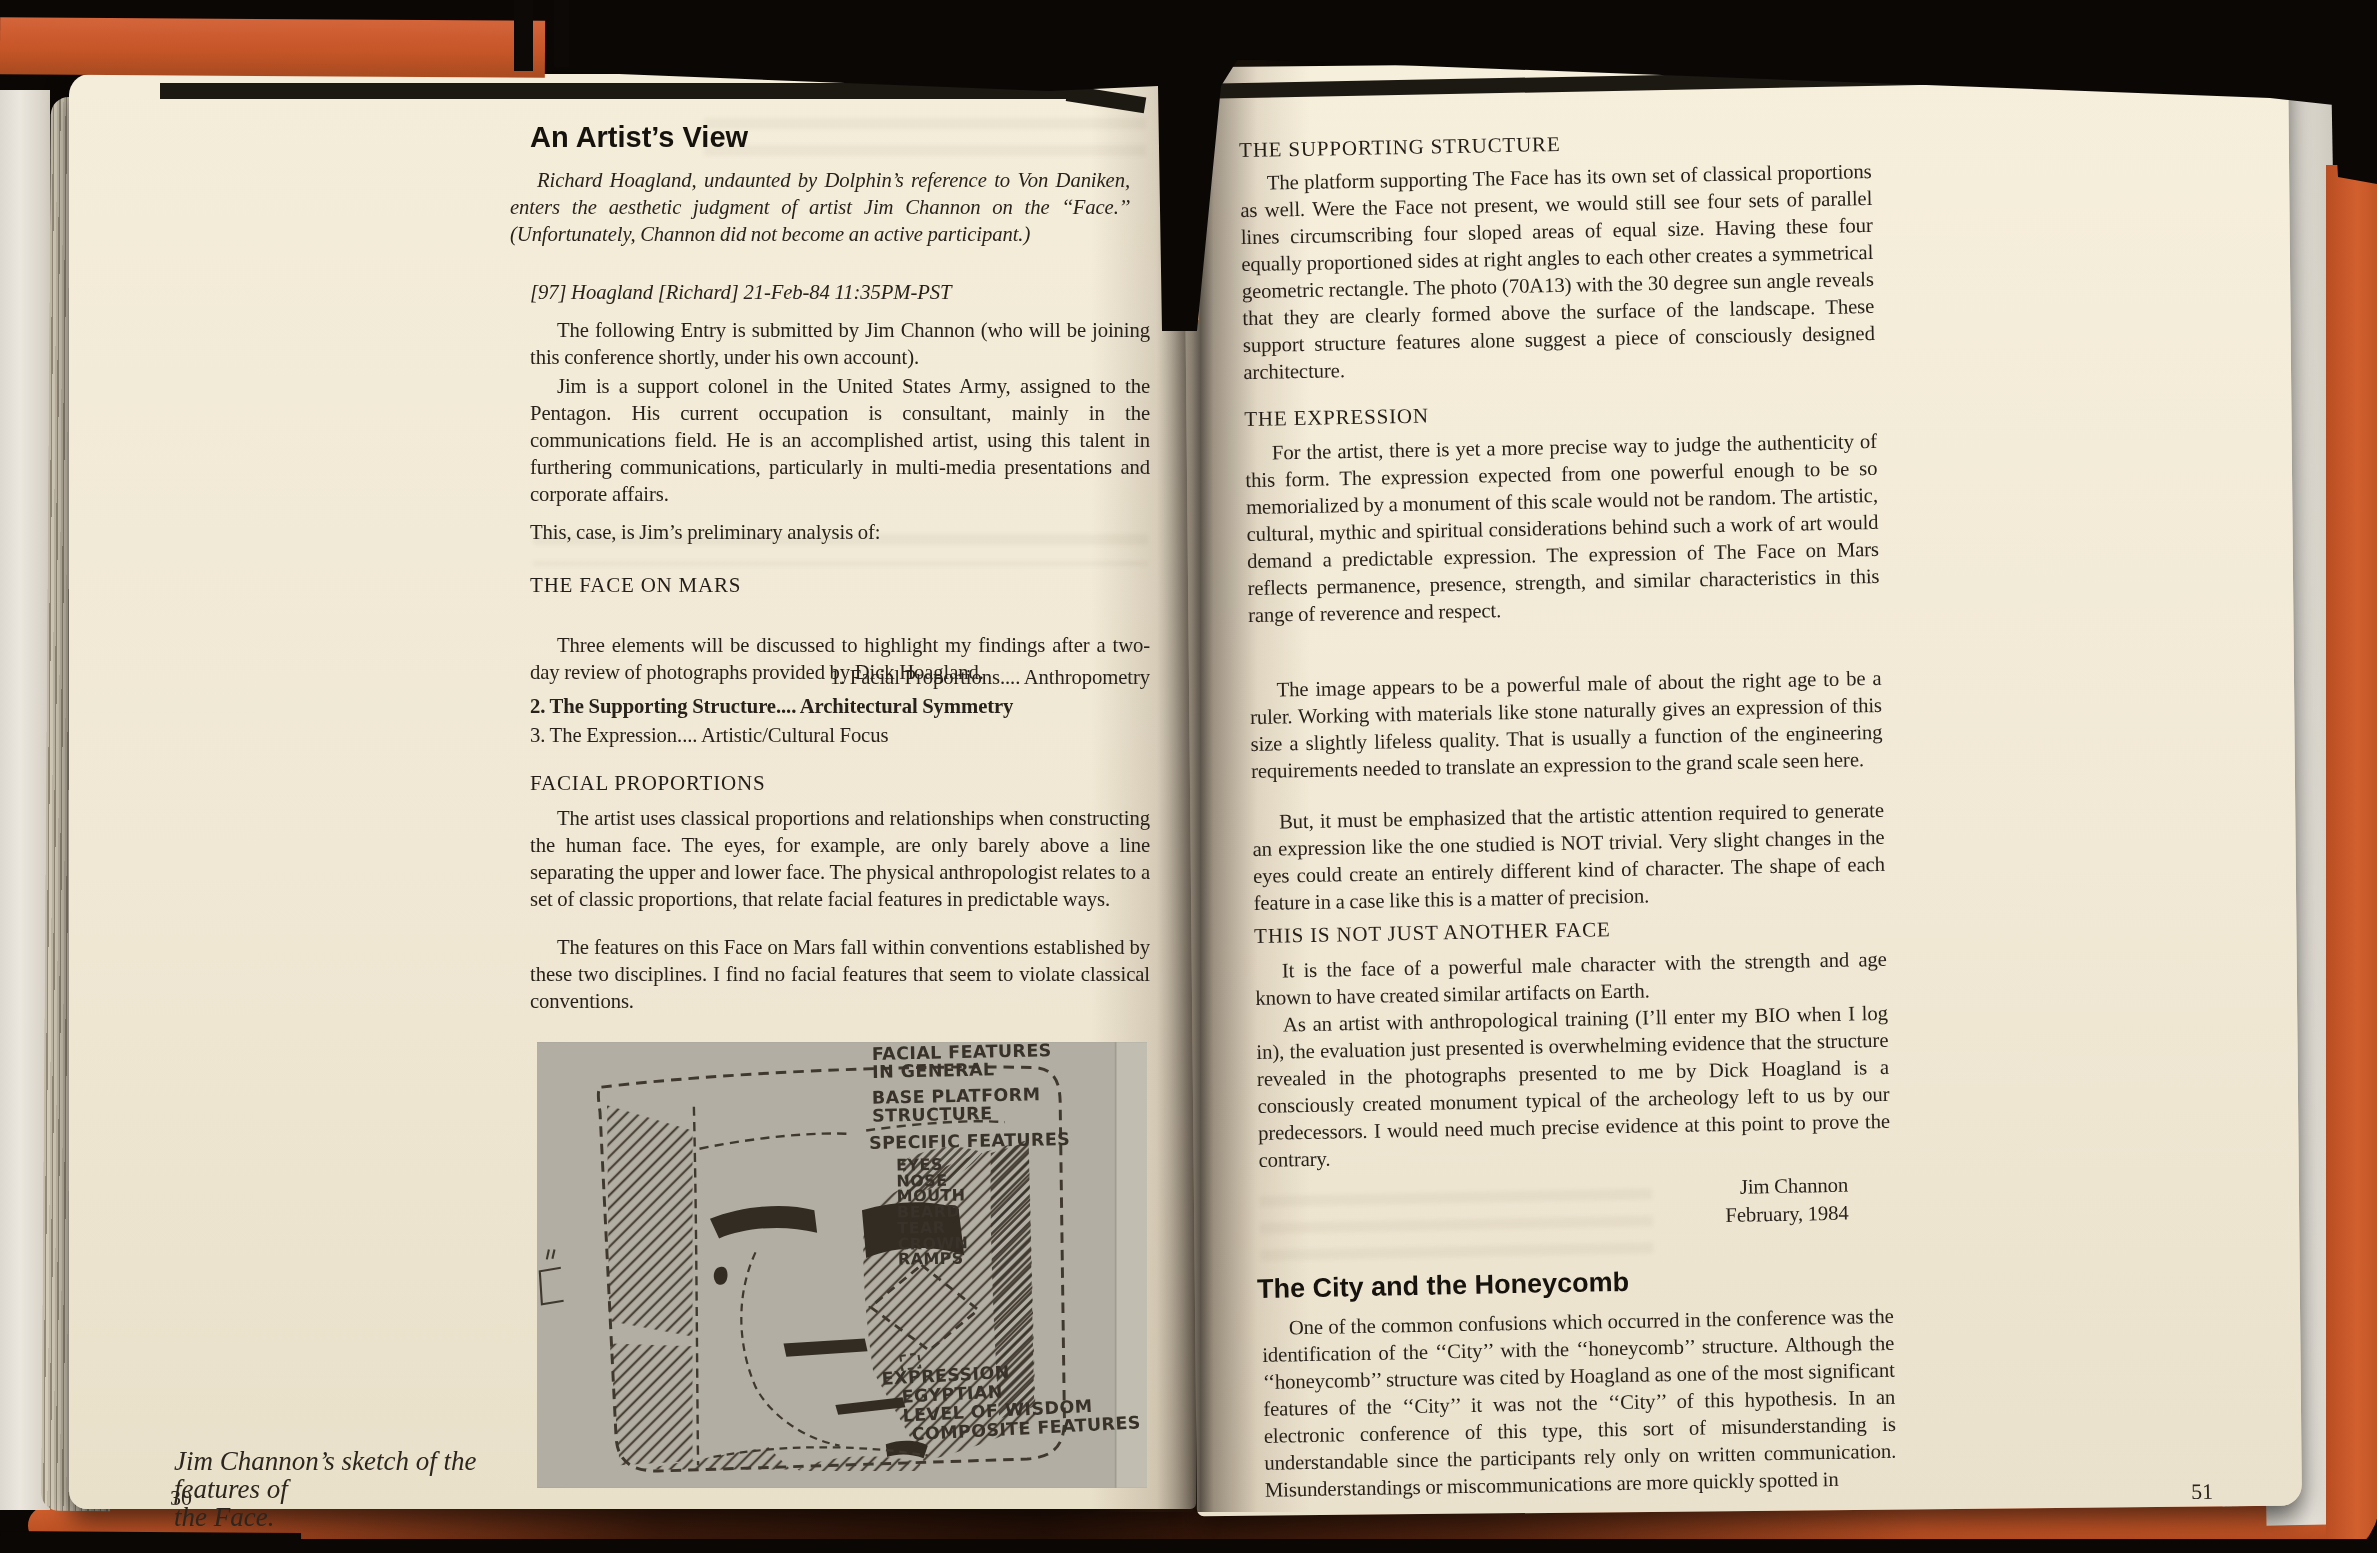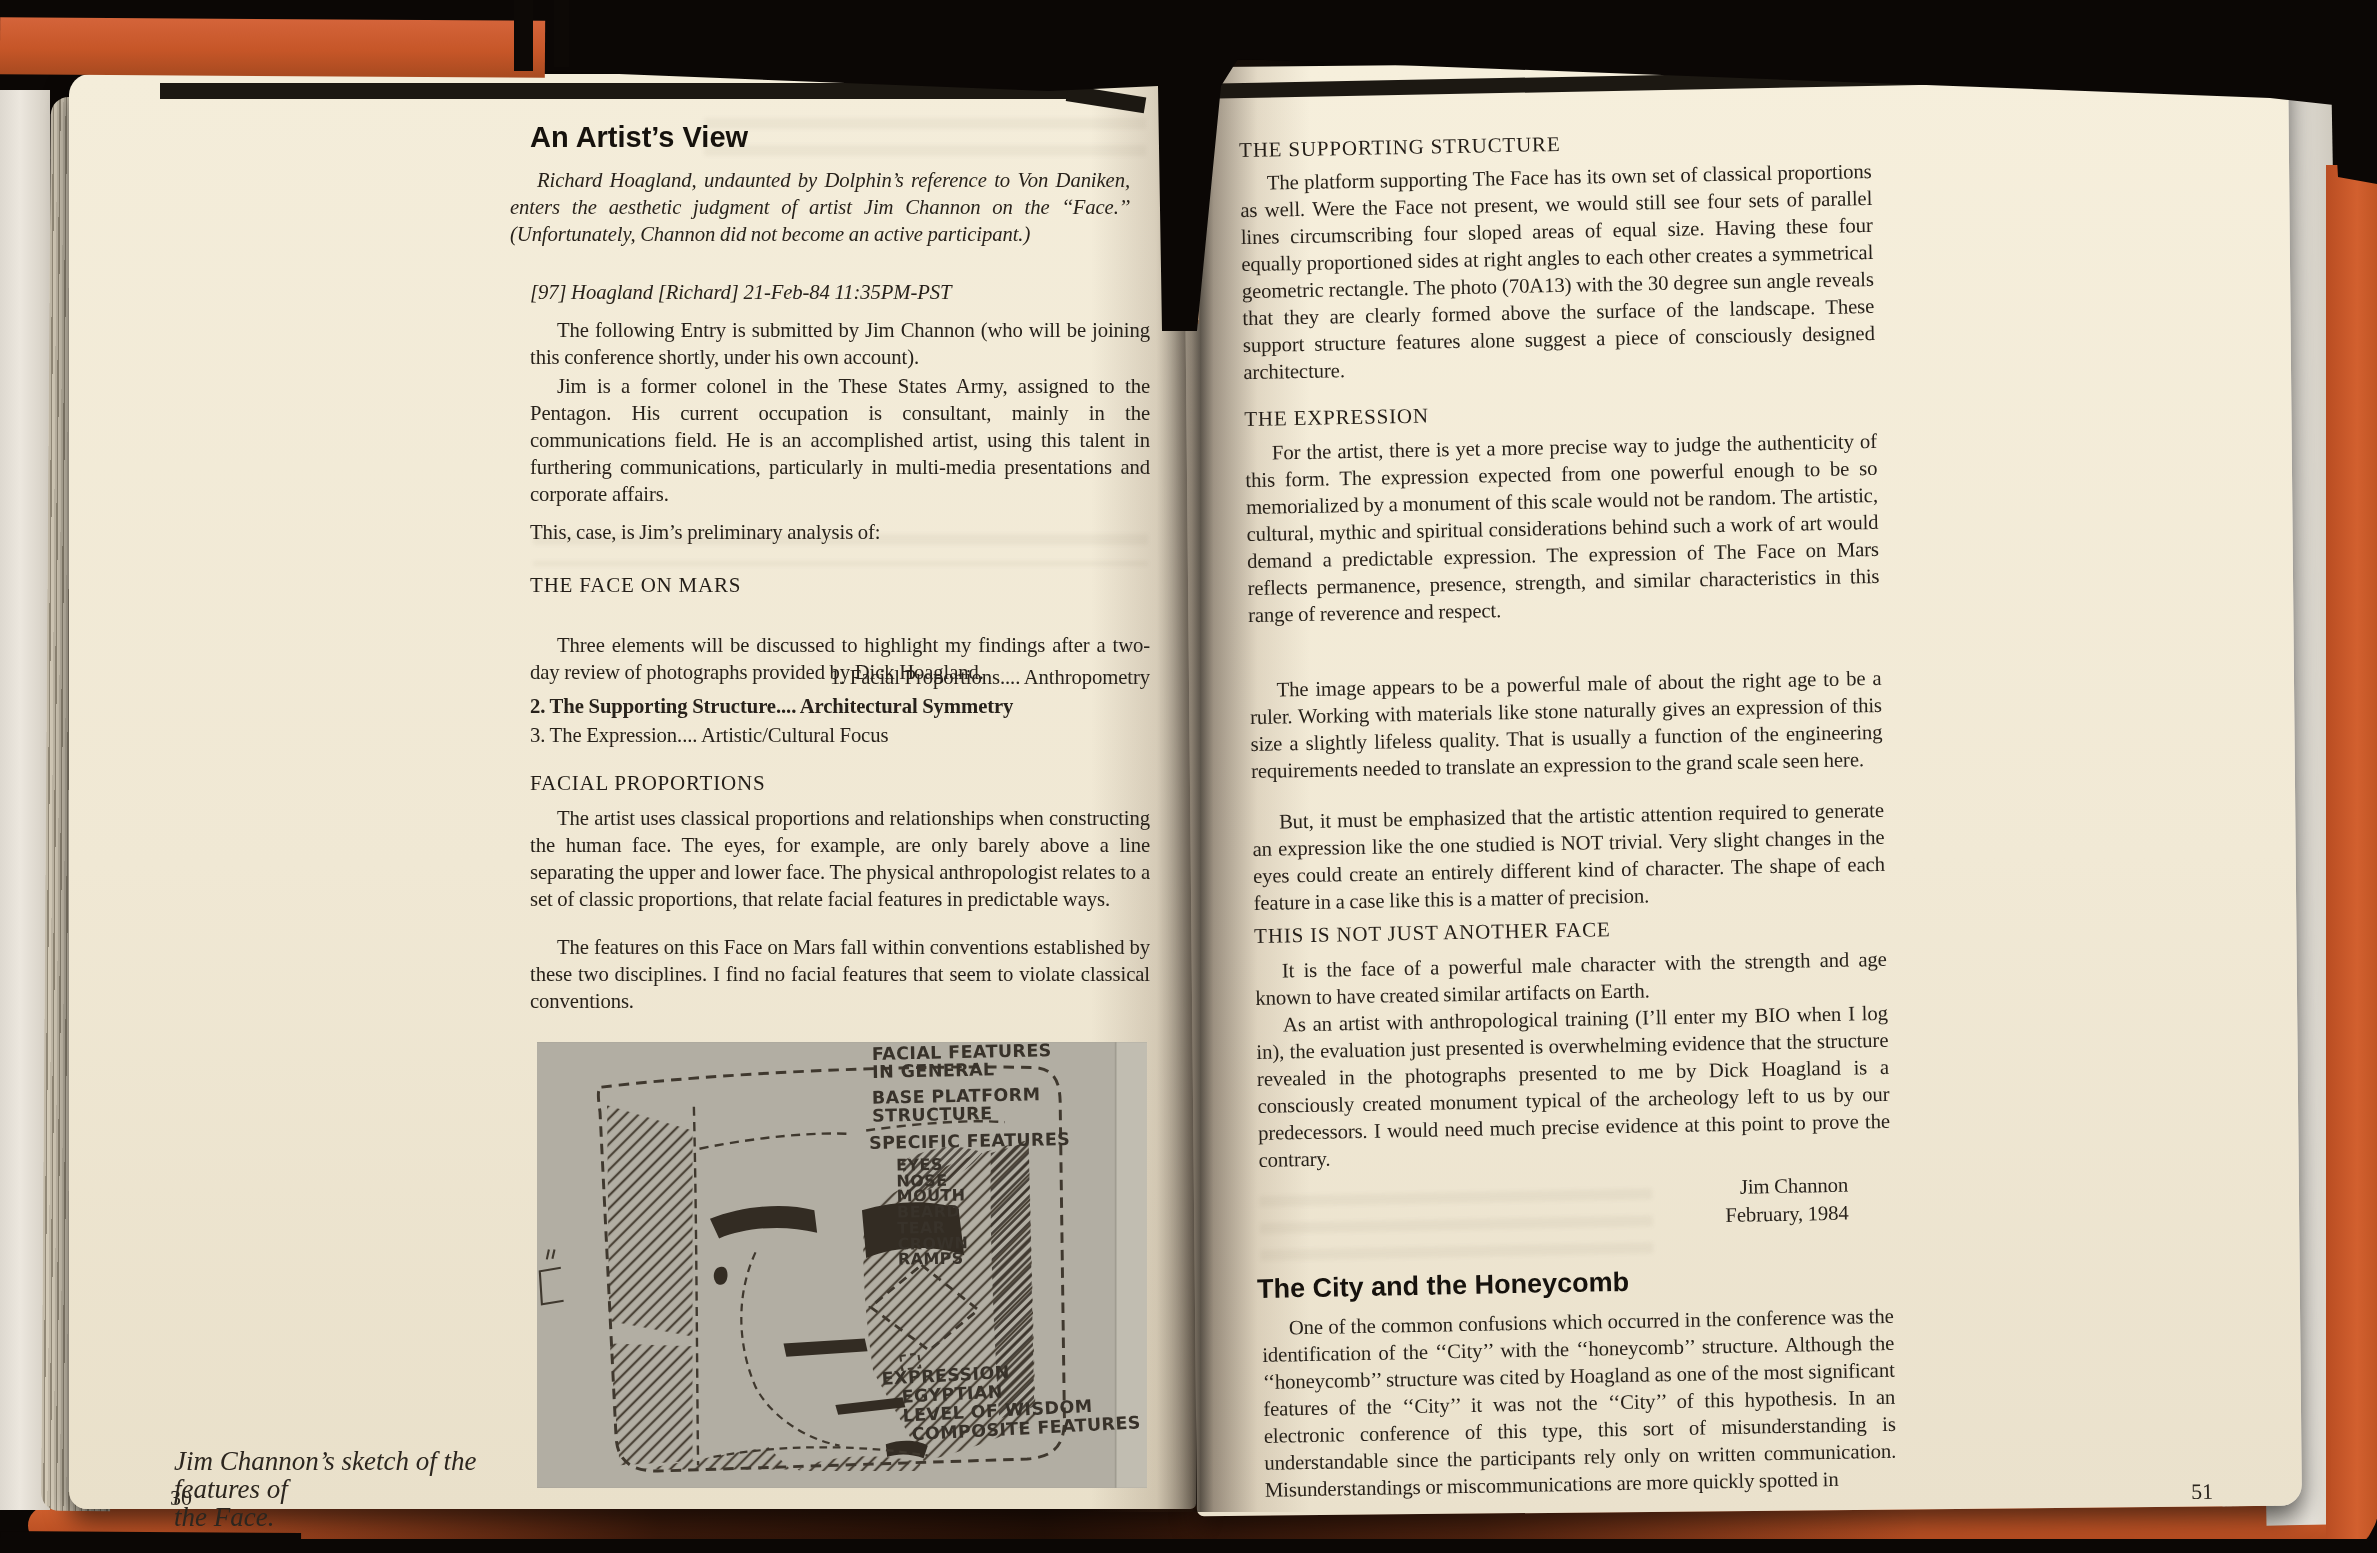--- a/index.html
+++ b/index.html
@@ -92,21 +92,21 @@
   <div class="abs rule-left-hook"></div>
 
   <div class="abs sans-head" style="left:530px;top:121px;font-size:29px;">An Artist’s View</div>
 
   <div class="abs body-text indent" style="left:510px;top:167px;width:620px;font-style:italic;">Richard Hoagland, undaunted by Dolphin’s reference to Von Daniken, enters the aesthetic judgment of artist Jim Channon on the ‘‘Face.’’ (Unfortunately, Channon did not become an active participant.)</div>
 
   <div class="abs body-text italic" style="left:530px;top:279px;width:620px;text-align:left;">[97] Hoagland [Richard] 21-Feb-84 11:35PM-PST</div>
 
   <div class="abs body-text indent" style="left:530px;top:317px;width:620px;">The following Entry is submitted by Jim Channon (who will be joining this conference shortly, under his own account).</div>
 
-  <div class="abs body-text indent" style="left:530px;top:373px;width:620px;">Jim is a former colonel in the These States Army, assigned to the Pentagon. His current occupation is consultant, mainly in the communications field. He is an accomplished artist, using this talent in furthering communications, particularly in multi-media presentations and corporate affairs.</div>
+  <div class="abs body-text indent" style="left:530px;top:373px;width:620px;">Jim is a support colonel in the United States Army, assigned to the Pentagon. His current occupation is consultant, mainly in the communications field. He is an accomplished artist, using this talent in furthering communications, particularly in multi-media presentations and corporate affairs.</div>
 
   <div class="abs body-text" style="left:530px;top:519px;width:620px;text-align:left;">This, case, is Jim’s preliminary analysis of:</div>
 
   <div class="abs sechead" style="left:530px;top:573px;">THE FACE ON MARS</div>
 
   <div class="abs body-text indent" style="left:530px;top:620px;width:620px;margin-top:12px;">Three elements will be discussed to highlight my findings after a two-day review of photographs provided by Dick Hoagland.</div>
 
   <div class="abs body-text" style="left:530px;top:664px;width:620px;text-align:right;">1. Facial Proportions.... Anthropometry</div>
   <div class="abs body-text" style="left:530px;top:693px;width:620px;text-align:left;font-weight:bold;">2. The Supporting Structure.... Architectural Symmetry</div>
   <div class="abs body-text" style="left:530px;top:722px;width:620px;text-align:left;">3. The Expression.... Artistic/Cultural Focus</div>

